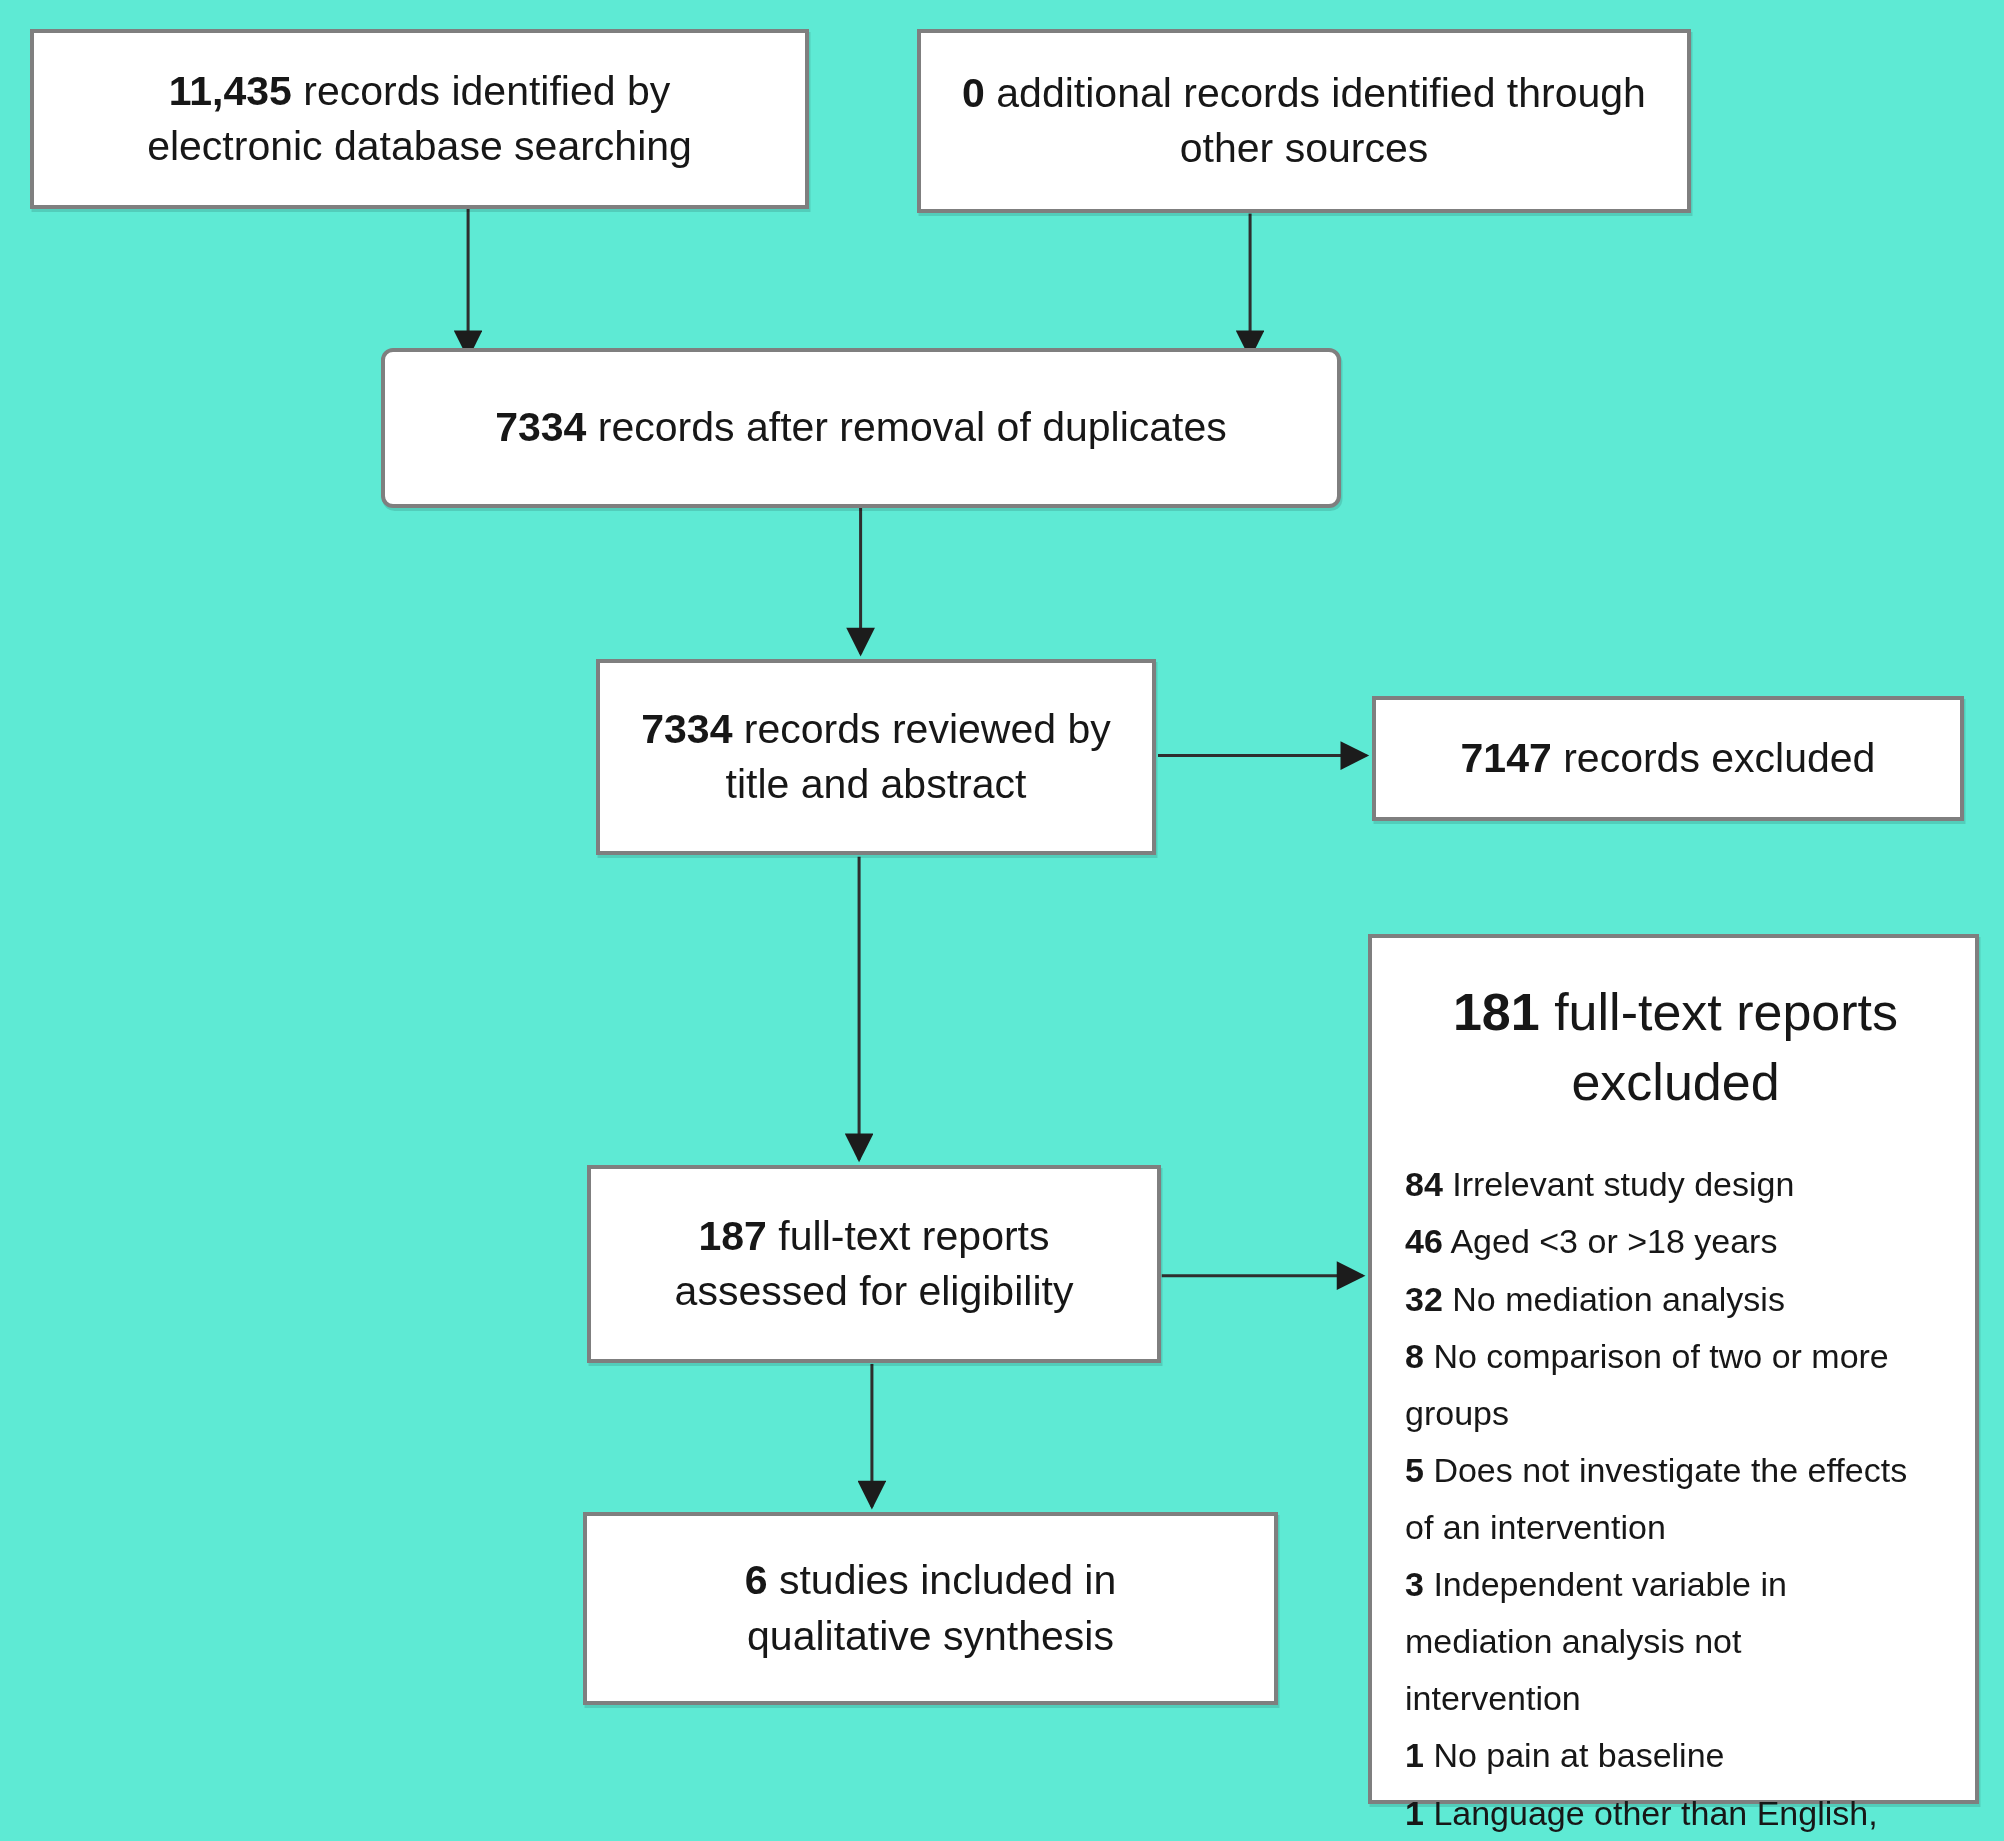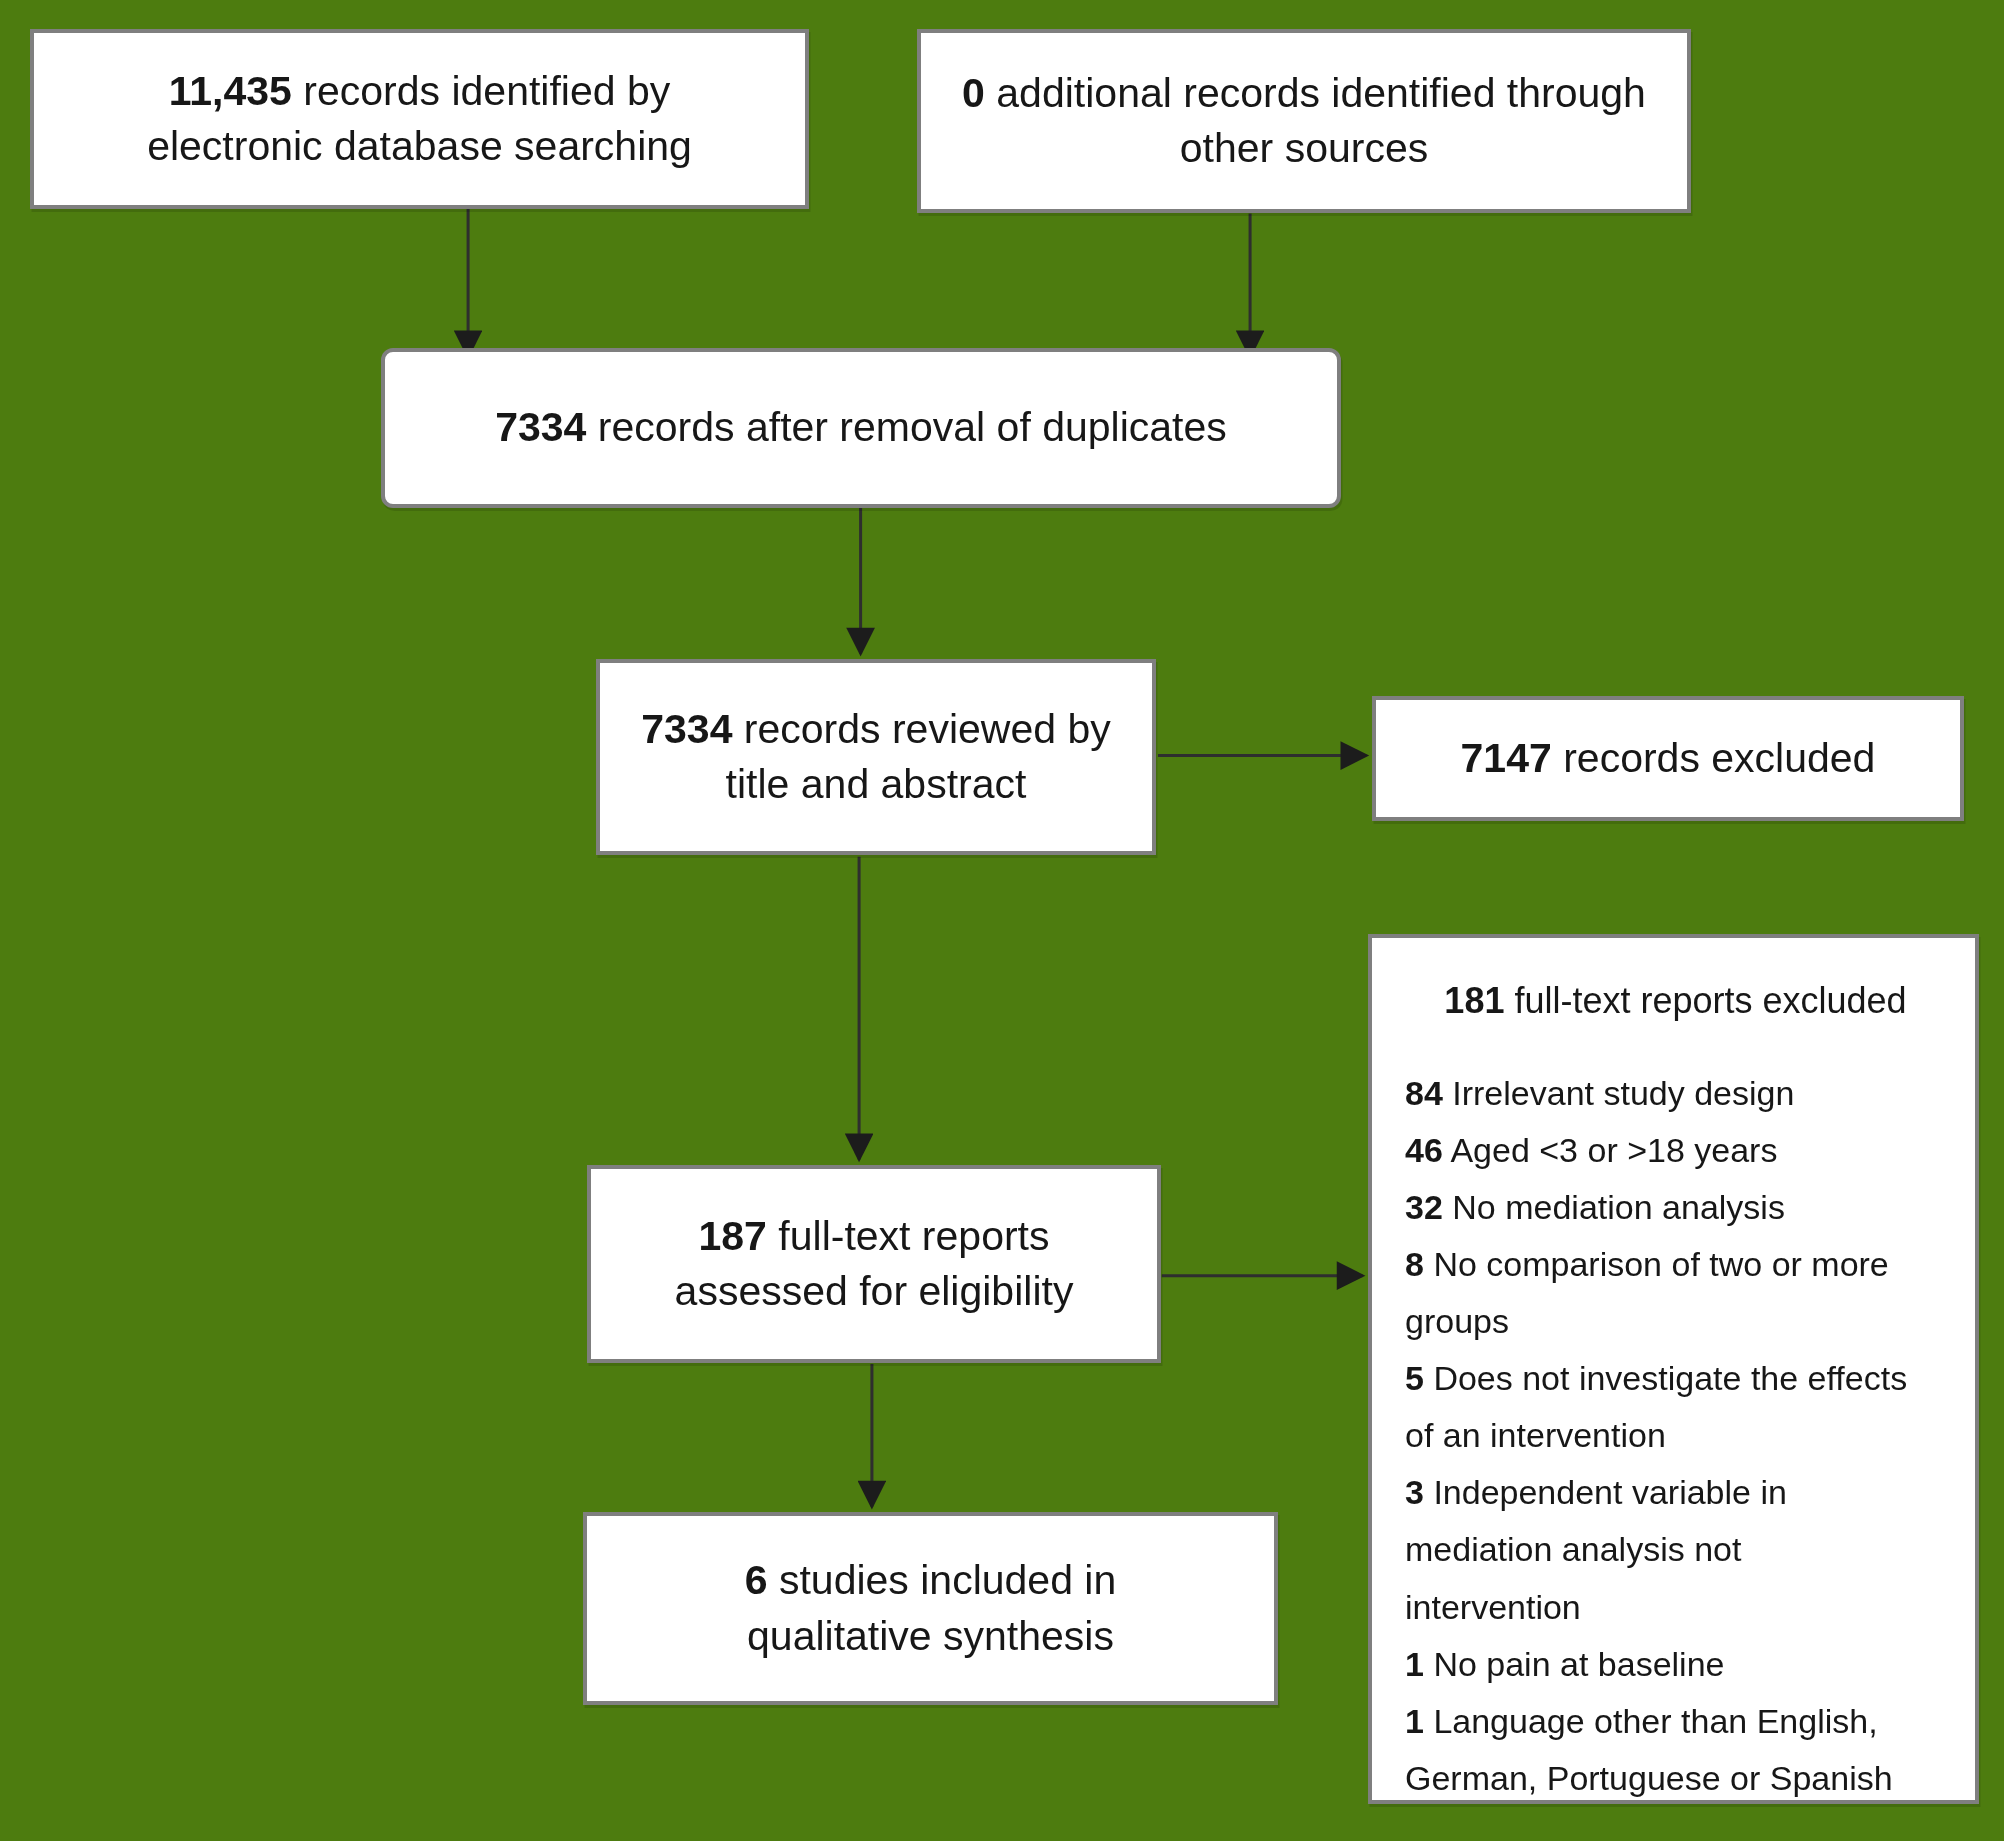--- a/index.html
+++ b/index.html
@@ -4,21 +4,21 @@
 <style>
   html, body {
     margin: 0;
     padding: 0;
     background: #ffffff;
   }
   .canvas {
     position: relative;
     width: 2005px;
     height: 1841px;
-    background: #4d7c0f;
+    background: #5eead4;
     font-family: "Liberation Sans", sans-serif;
     color: #171717;
     overflow: hidden;
   }
   .box {
     position: absolute;
     box-sizing: border-box;
     background: #ffffff;
     border: 4.5px solid #7f7f7f;
     display: flex;
@@ -47,21 +47,21 @@
   .box-included .inner { max-width: 498px; }
 
   .box-fulltext-excluded {
     left: 1368px; top: 934px; width: 611px; height: 870px;
     display: block;
     text-align: left;
     padding: 39px 29px 0 33px;
   }
   .box-fulltext-excluded .header {
     text-align: center;
-    font-size: 36px;
+    font-size: 52px;
     line-height: 1.35;
     max-width: 483px;
     margin: 0 auto;
   }
   .box-fulltext-excluded .reasons {
     margin-top: 39px;
     width: 519px;
     font-size: 34px;
     line-height: 1.68;
   }

